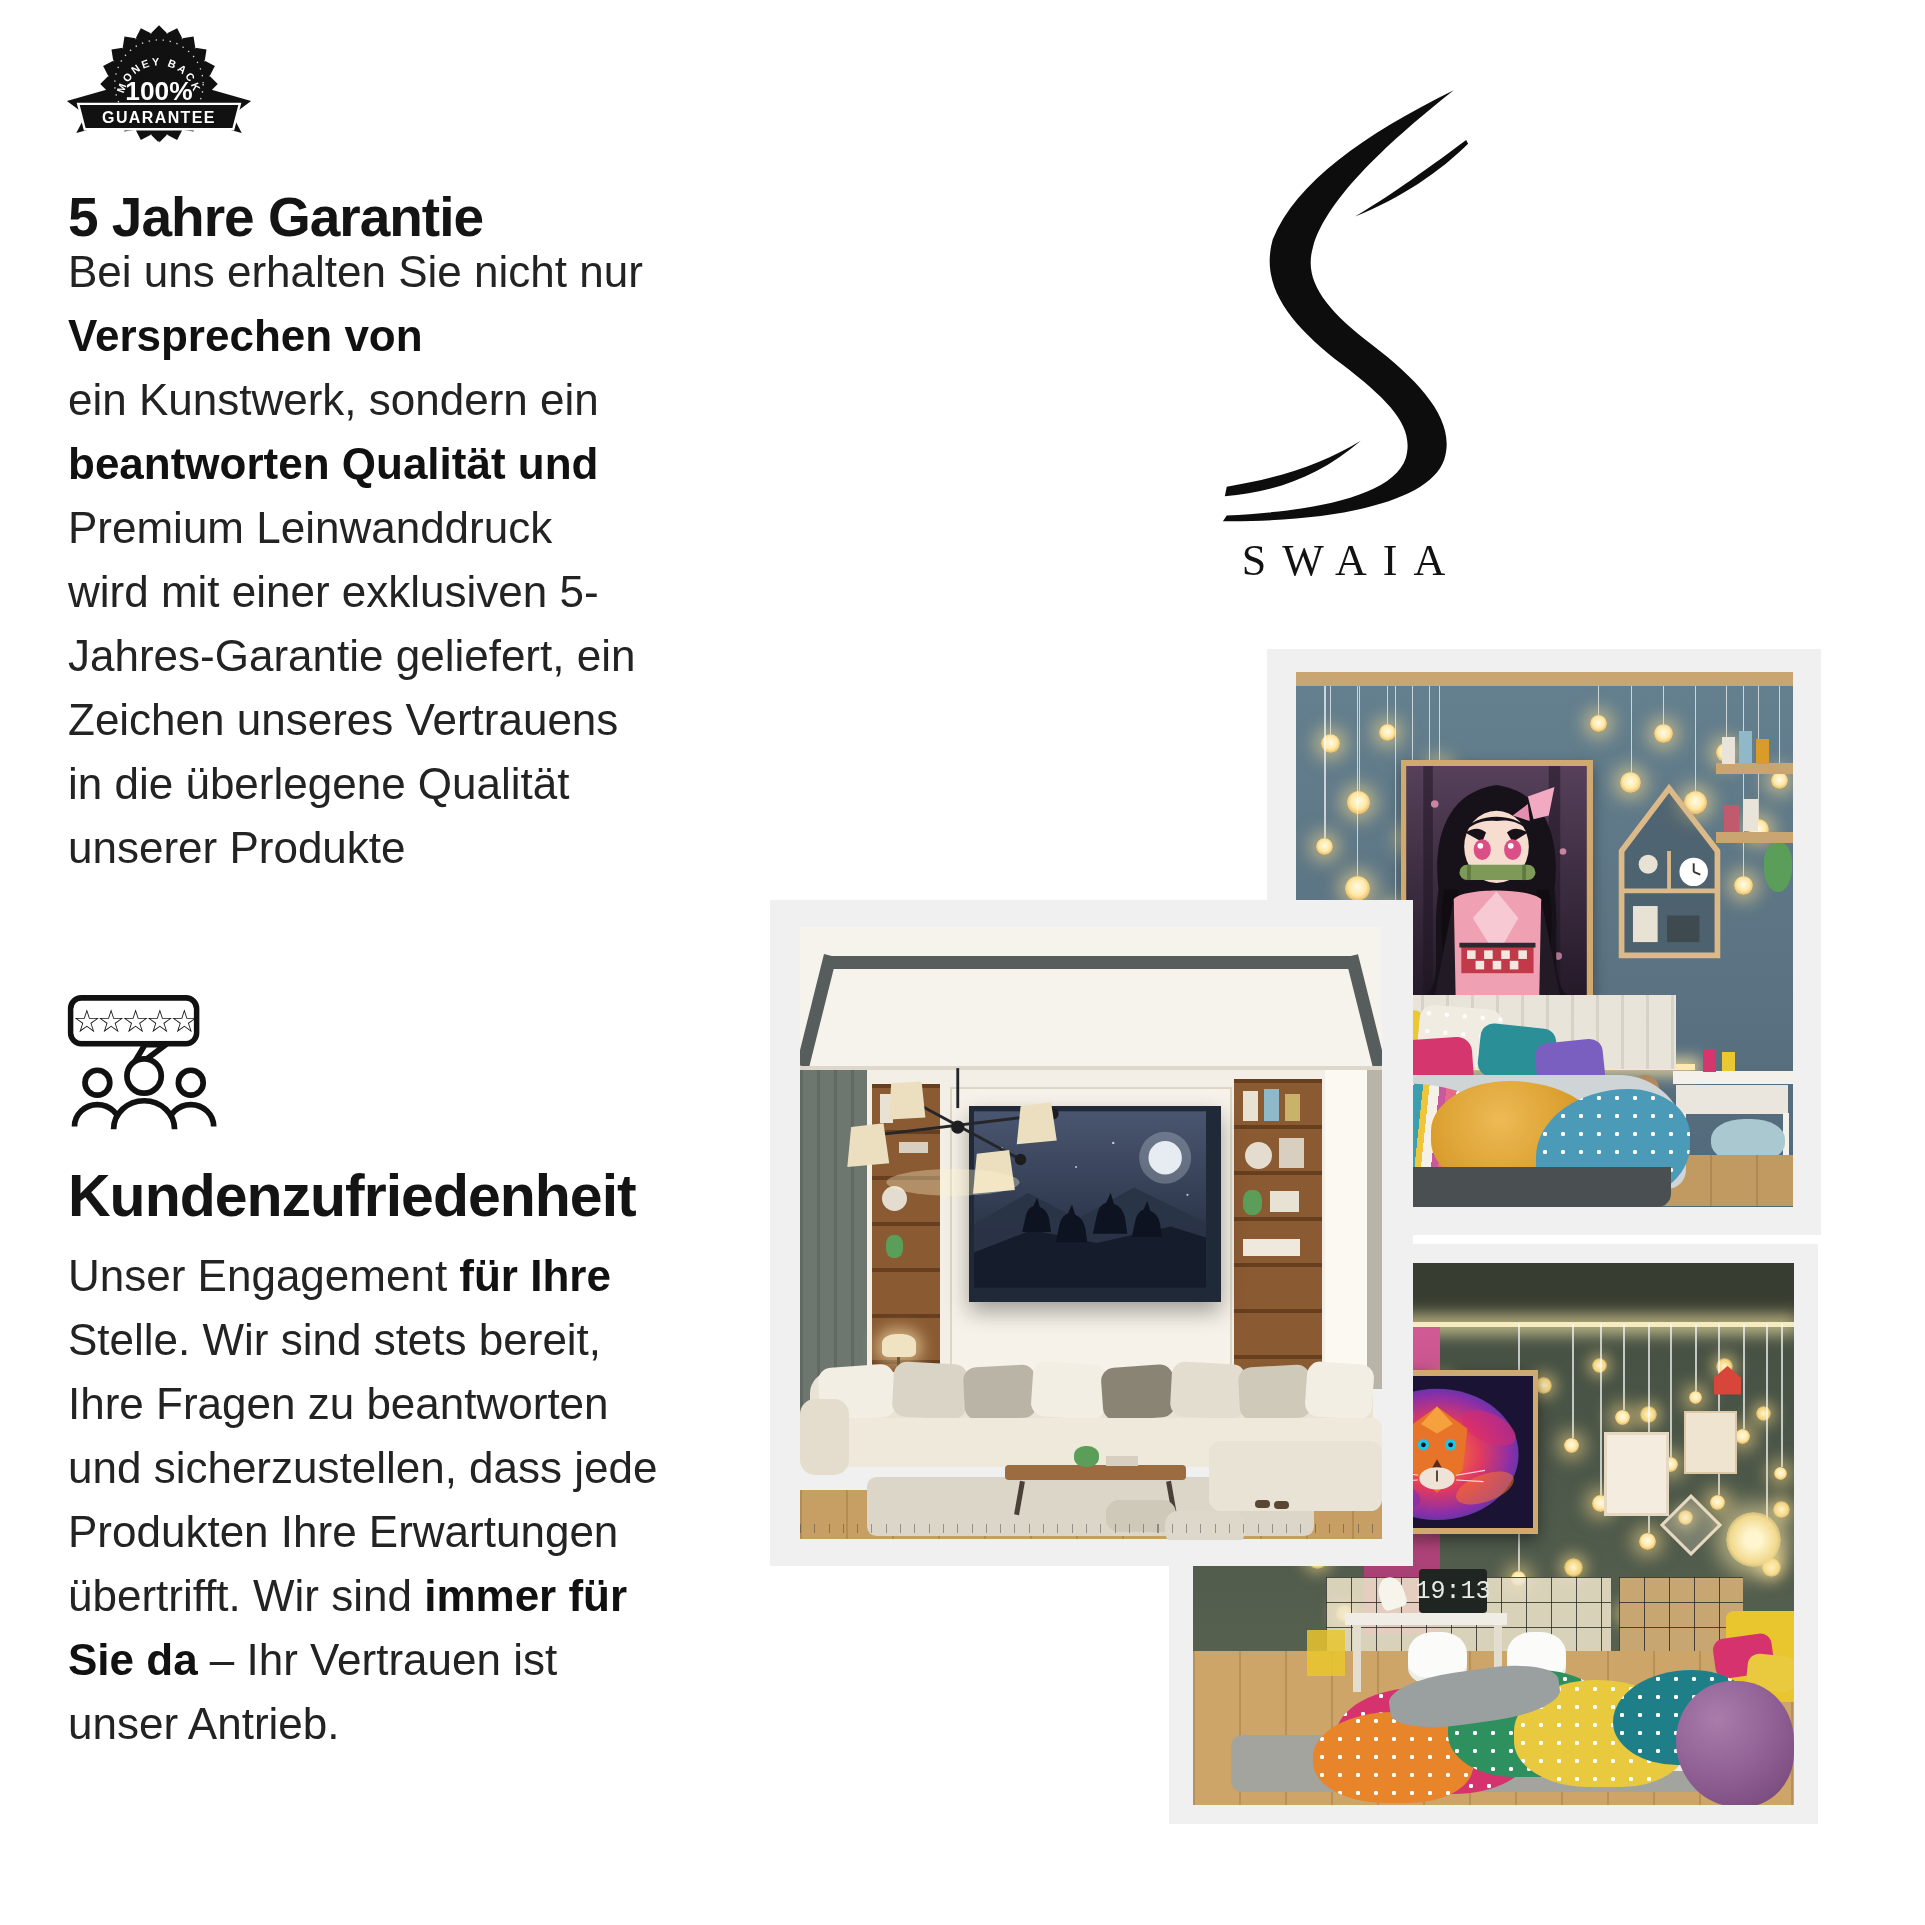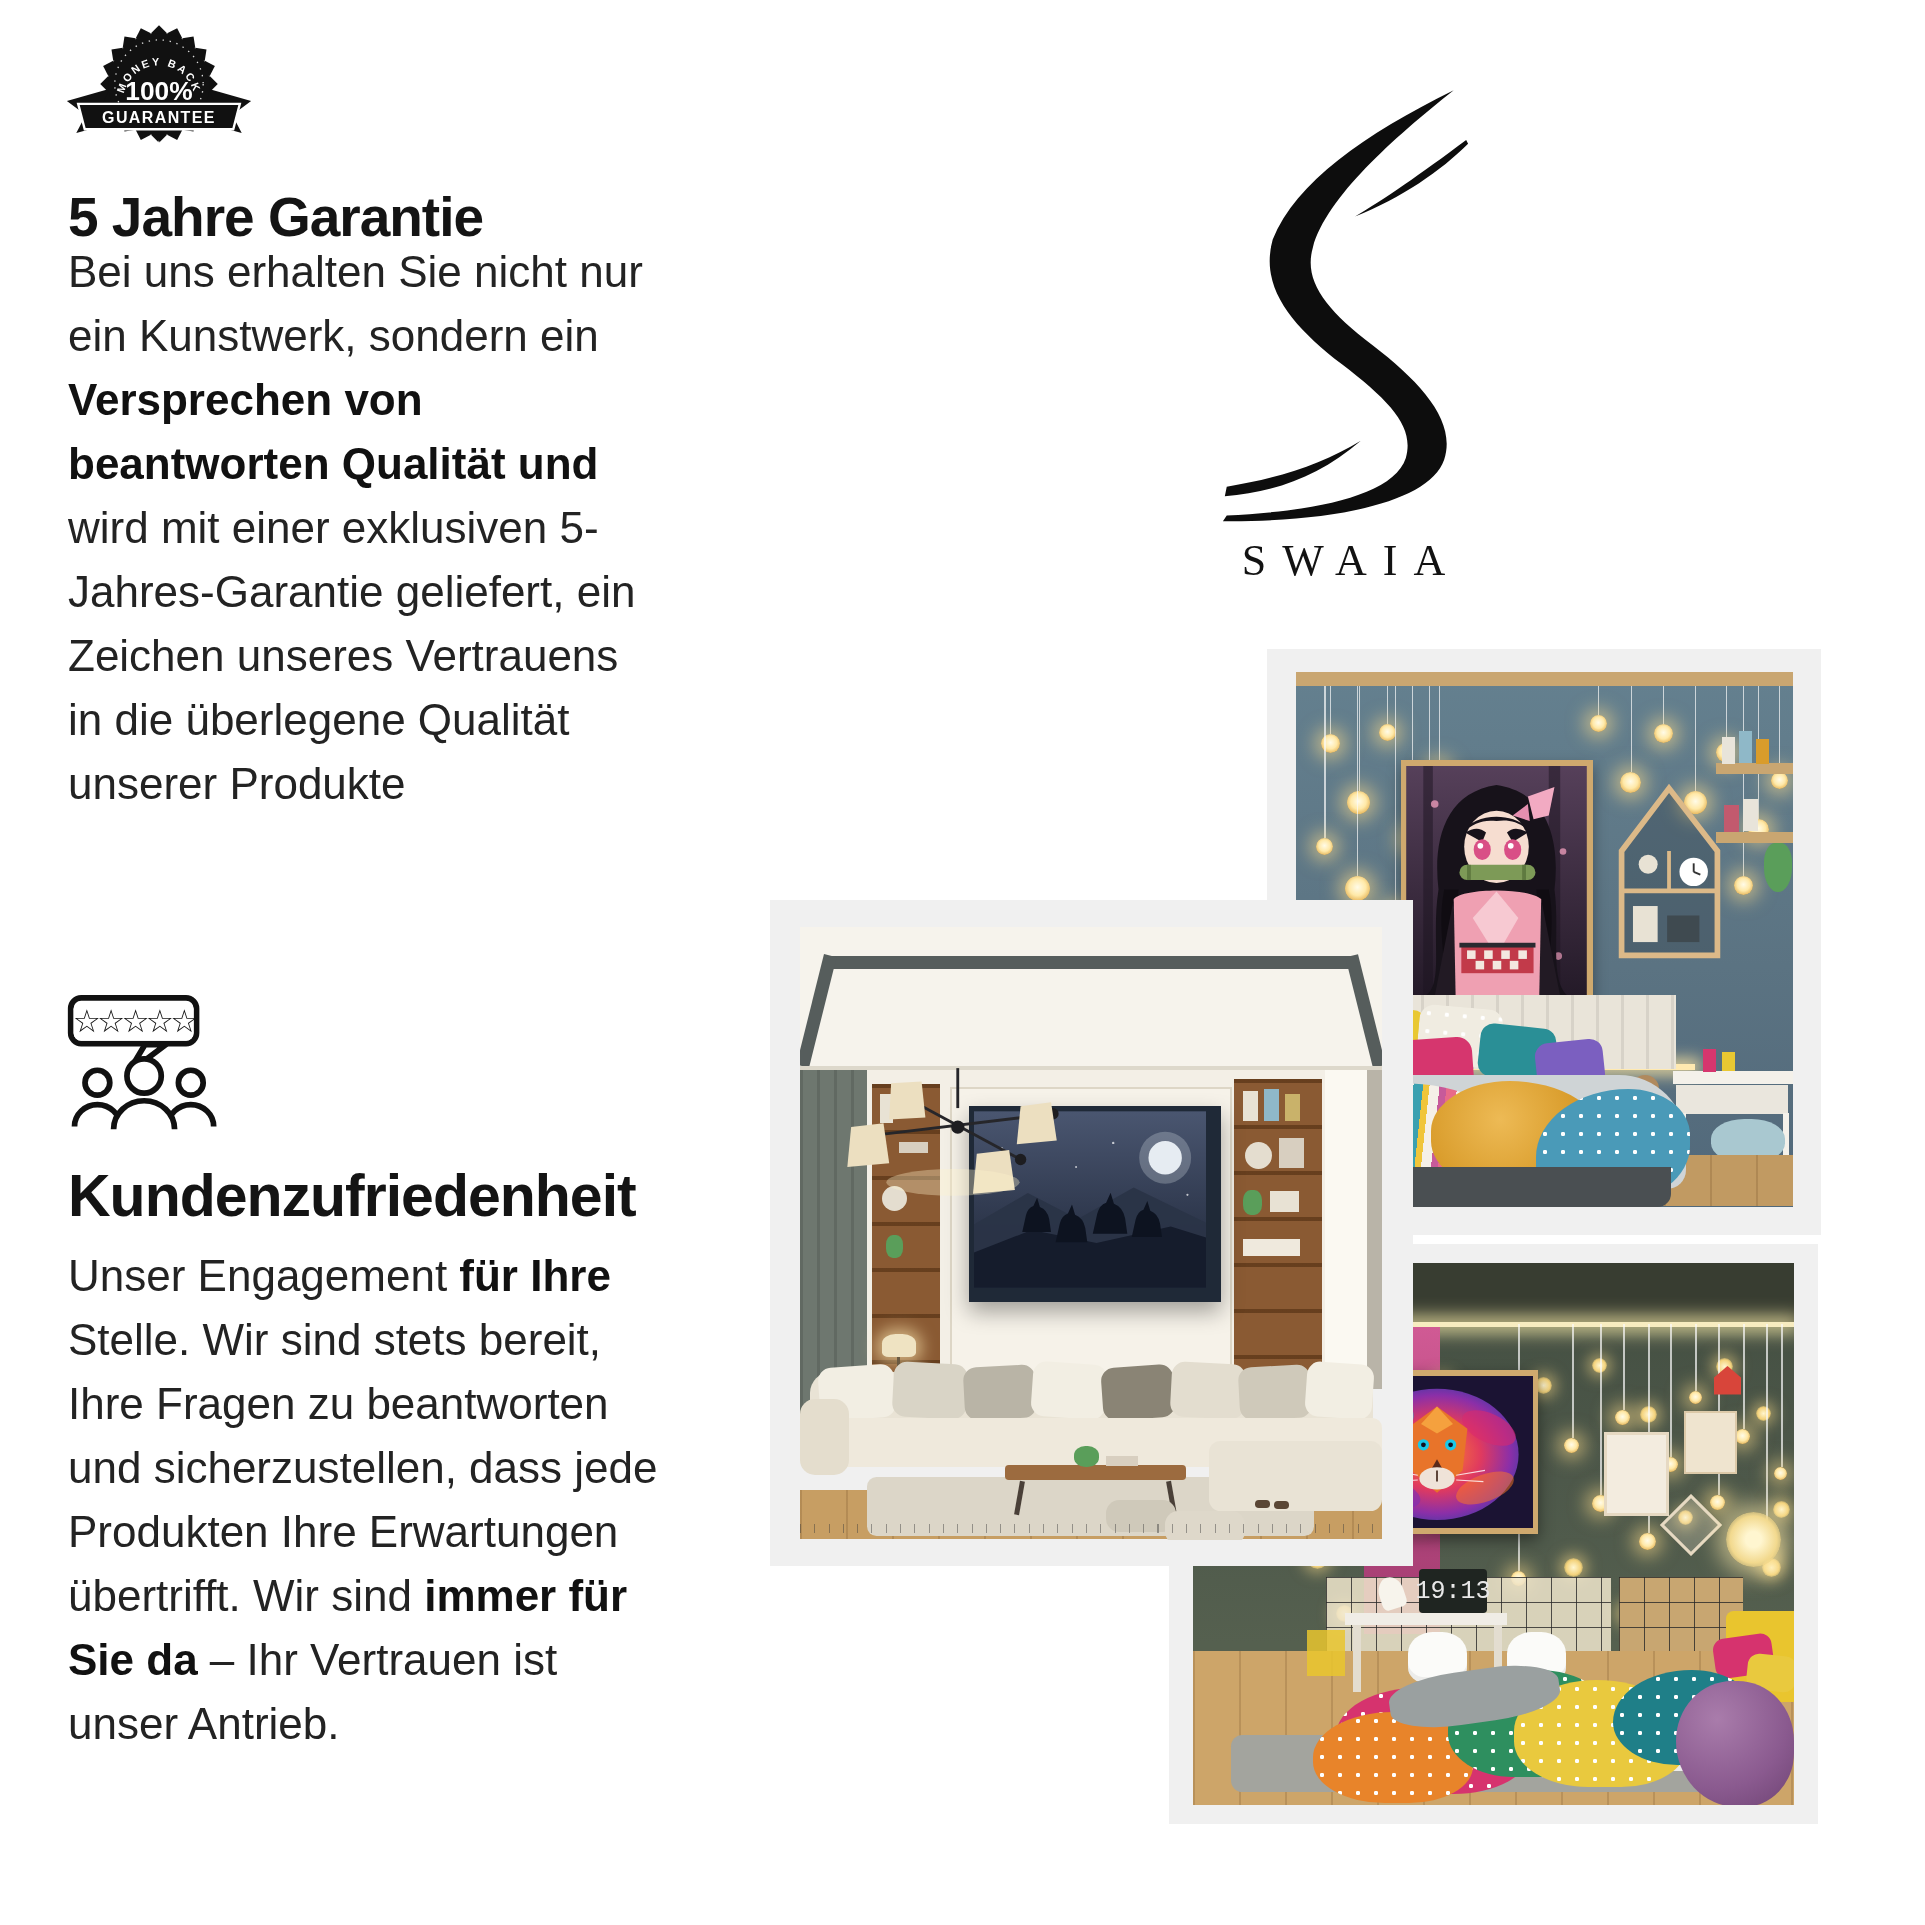--- a/index.html
+++ b/index.html
@@ -70,23 +70,24 @@
     <text x="100" y="83" text-anchor="middle" font-size="28" font-weight="700" fill="#fff">100%</text>
     <path d="M14,87 L186,87 L179,114 L21,114 Z" fill="#111" stroke="#fff" stroke-width="2.5"></path>
     <text x="100" y="107" text-anchor="middle" font-size="17" font-weight="700" fill="#fff" letter-spacing="1.5">GUARANTEE</text>
     <text x="100" y="134" text-anchor="middle" font-size="11" fill="#fff">★ ★ ★</text>
   </svg>
 
   <div class="h1" style="left:68px;top:185px;font-size:55px;">5 Jahre Garantie</div>
 
   <div class="body-text" style="left:68px;top:240px;">
       <div class="tline"><span>Bei uns erhalten Sie nicht nur</span></div>
+      <div class="tline"><span class="bold">Versprechen von</span></div>
       <div class="tline"><span>ein Kunstwerk, sondern ein</span></div>
-      <div class="tline"><span class="bold">Versprechen von</span></div>
       <div class="tline"><span class="bold">beantworten Qualität und</span></div>
+      <div class="tline"><span>Premium Leinwanddruck</span></div>
       <div class="tline"><span>wird mit einer exklusiven 5-</span></div>
       <div class="tline"><span>Jahres-Garantie geliefert, ein</span></div>
       <div class="tline"><span>Zeichen unseres Vertrauens</span></div>
       <div class="tline"><span>in die überlegene Qualität</span></div>
       <div class="tline"><span>unserer Produkte</span></div>
     </div>
 
   <svg class="abs" style="left:65px;top:993px;" width="162" height="145" viewBox="0 0 170 152">
     <rect x="6" y="5" width="132" height="48" rx="11" fill="#fff" stroke="#111" stroke-width="6"></rect>
     <path d="M84,54 L66,84 L106,54 Z" fill="#fff" stroke="#111" stroke-width="6" stroke-linejoin="round"></path>

